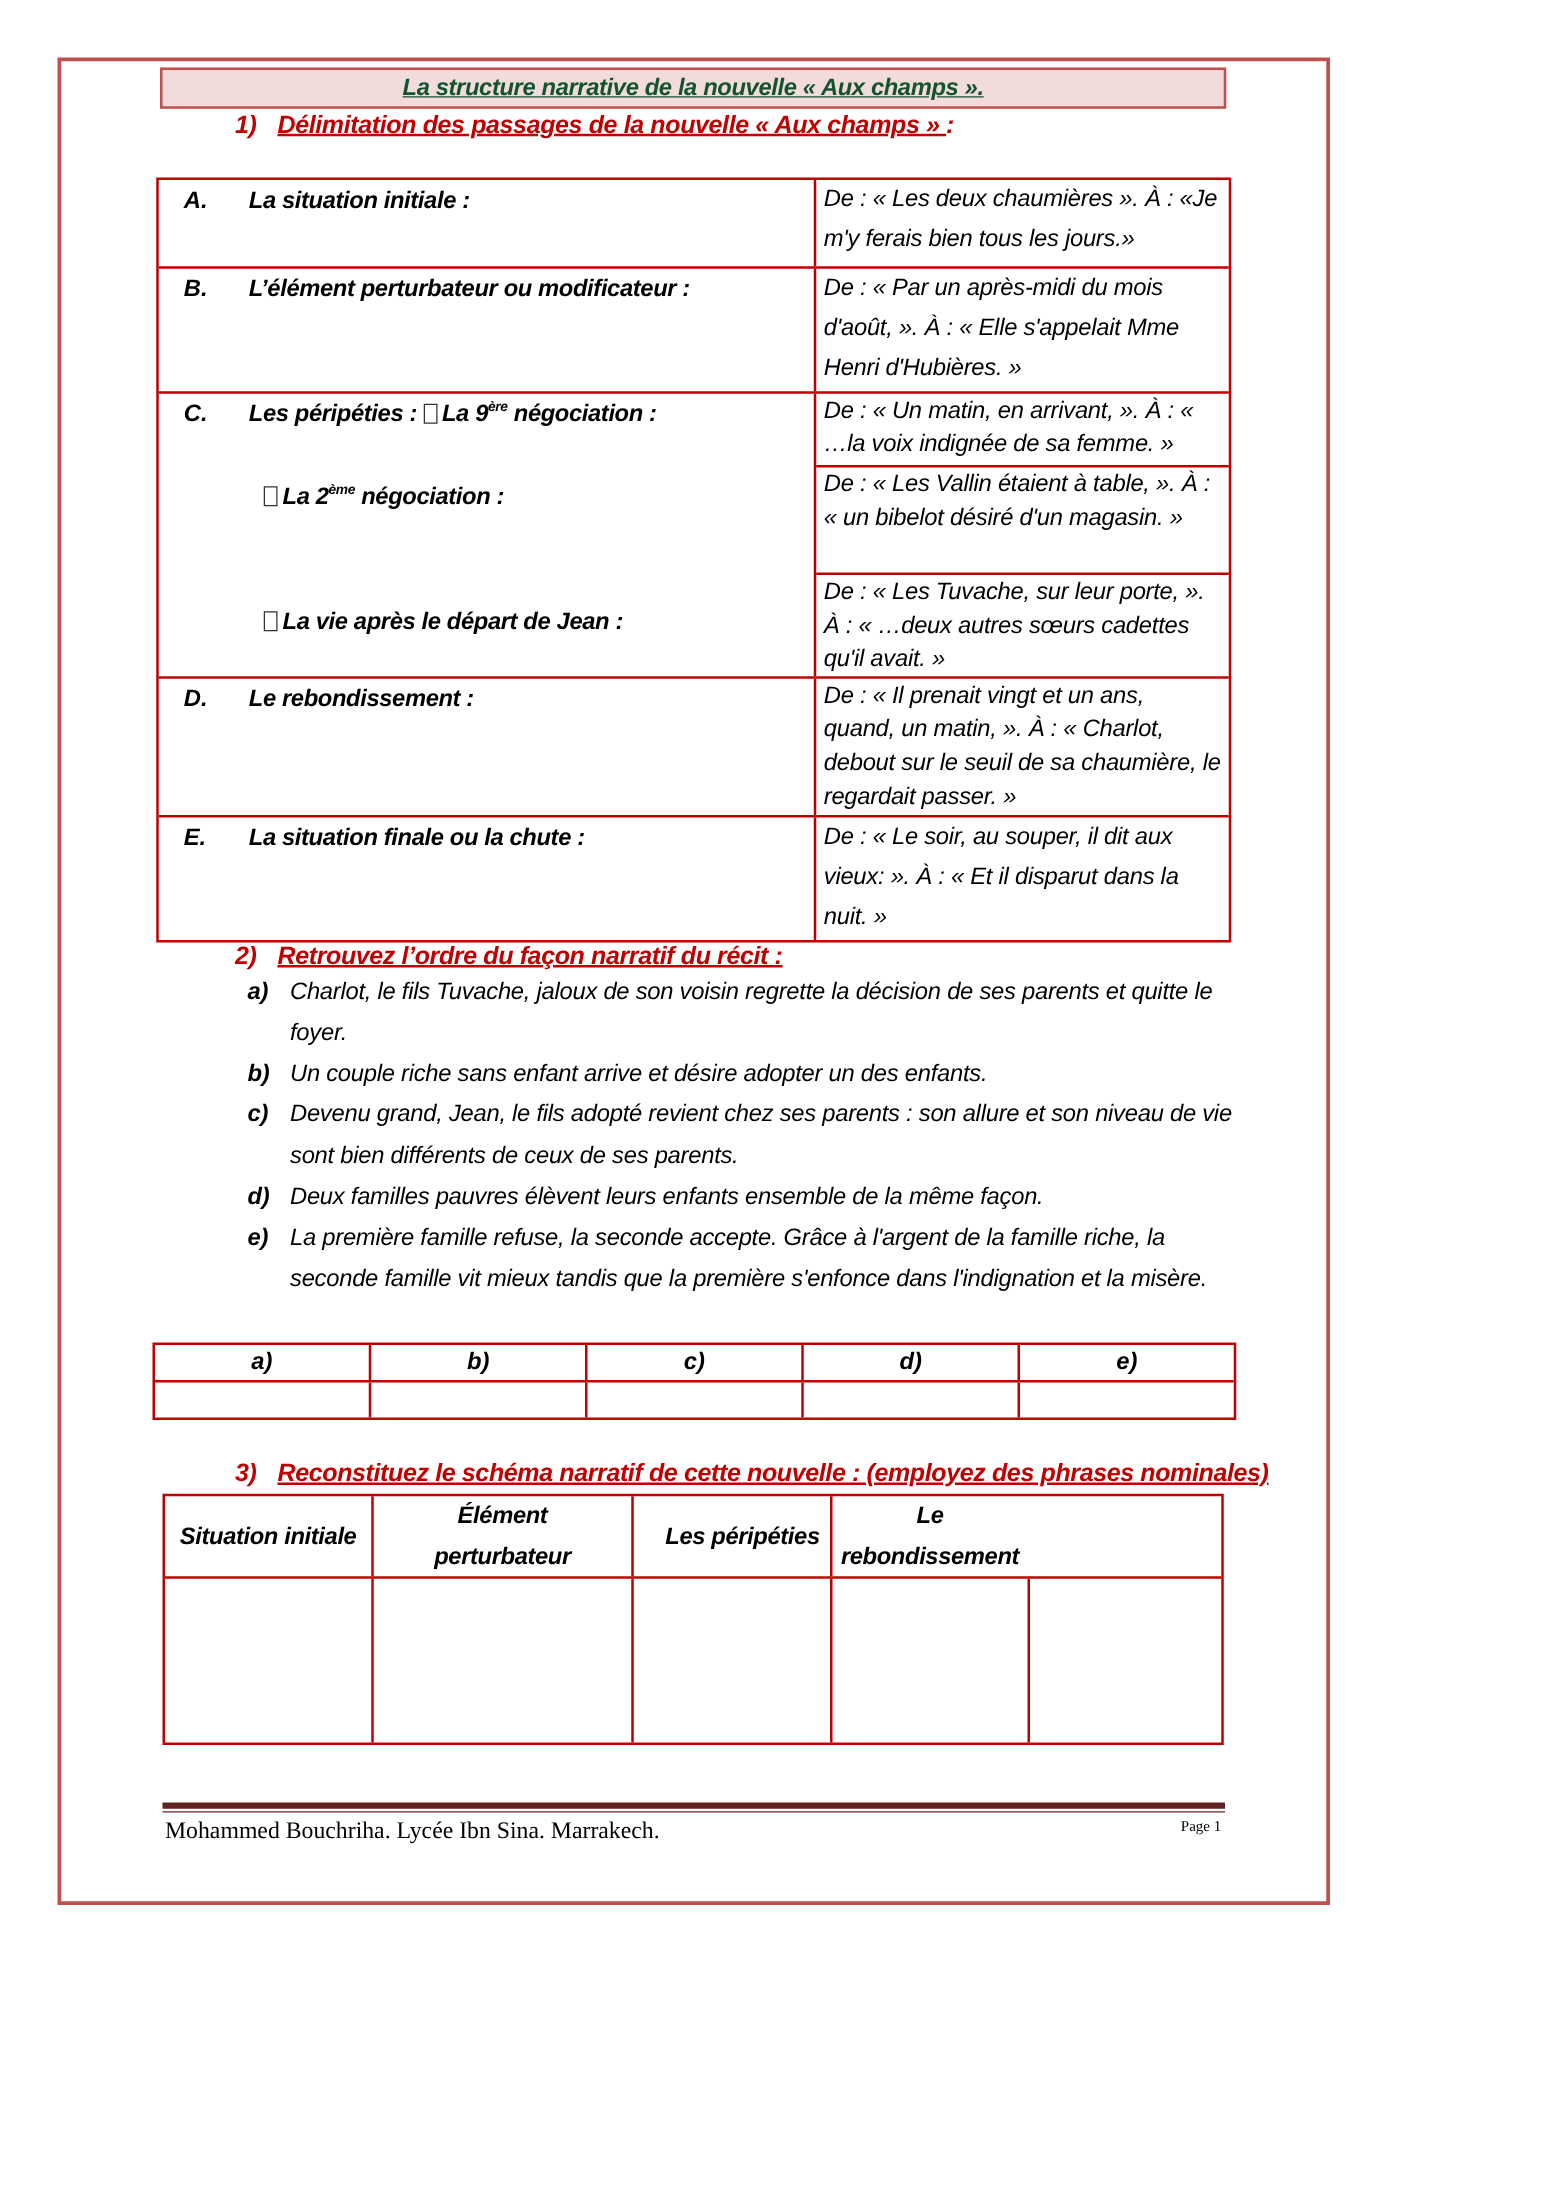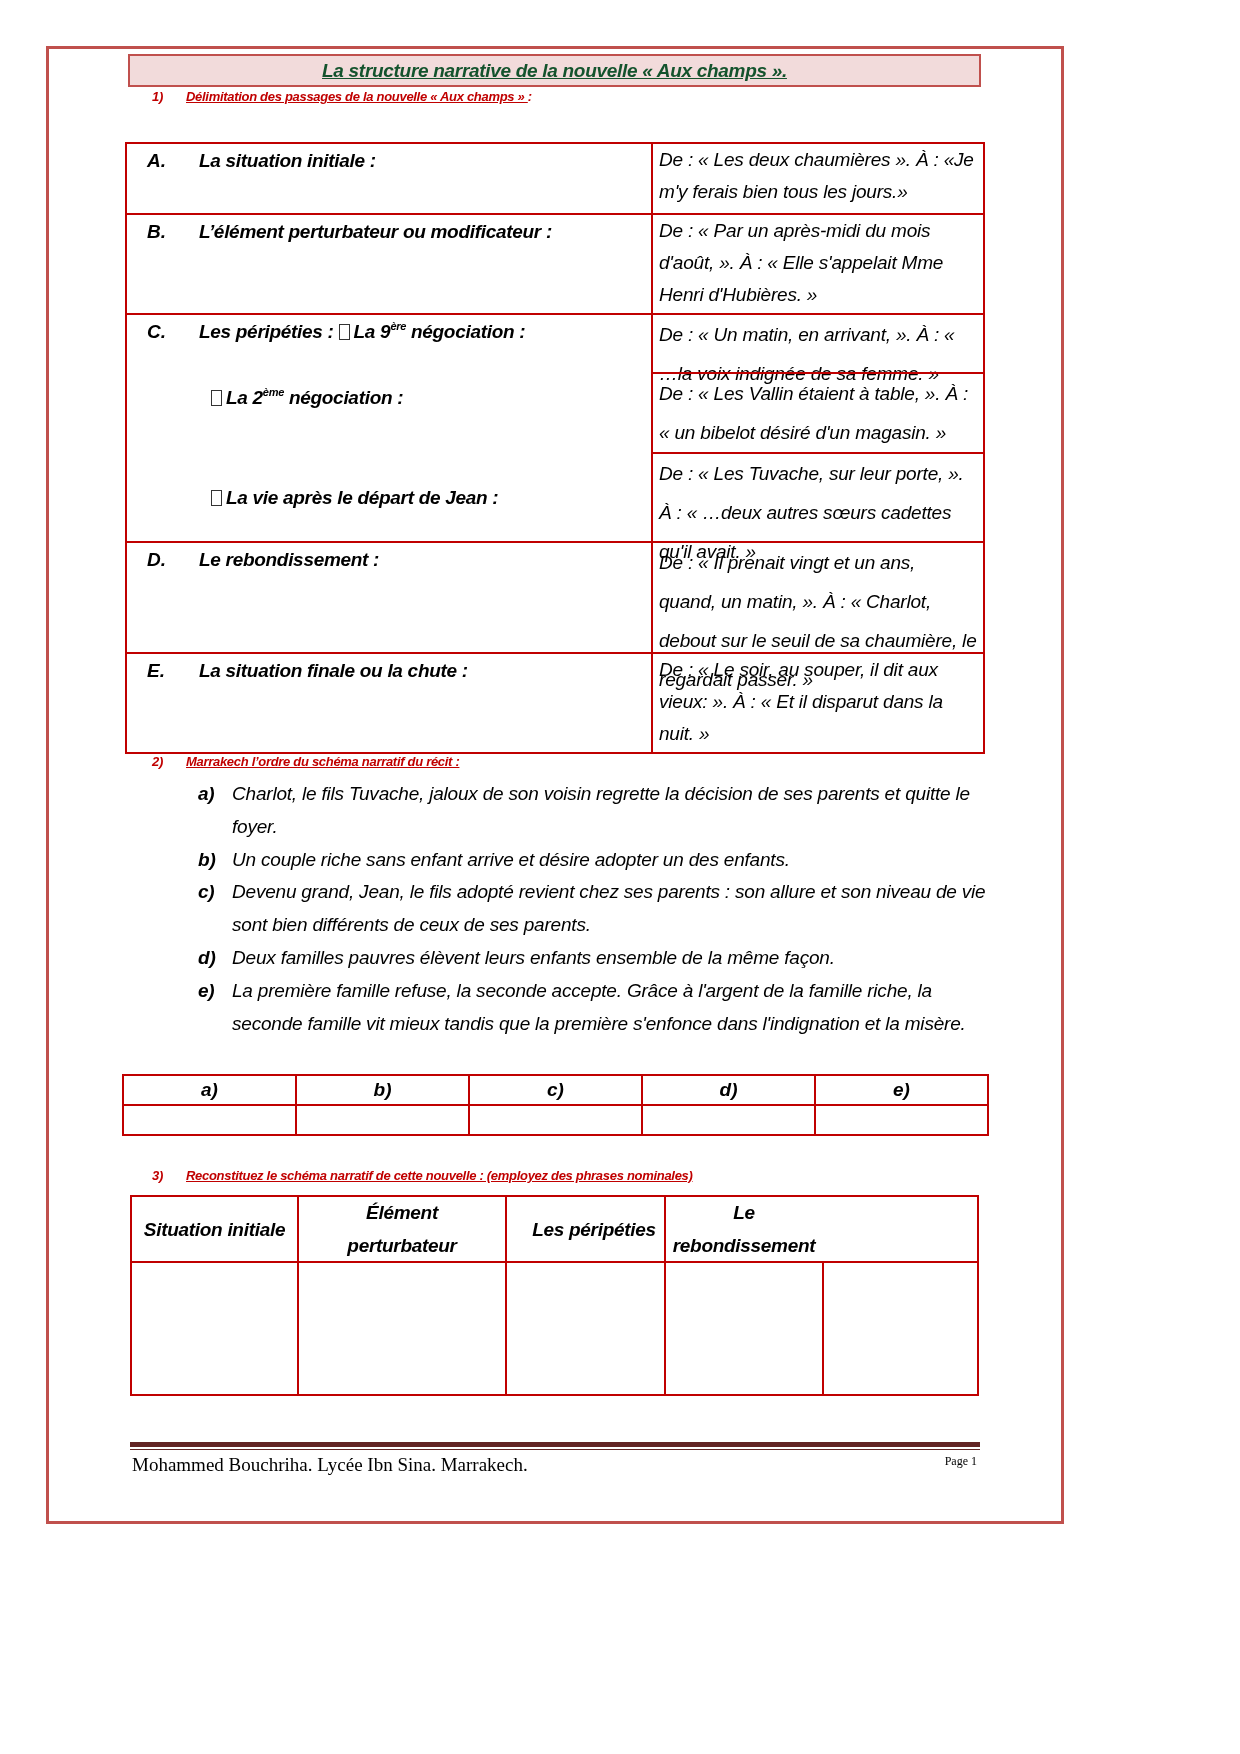--- a/index.html
+++ b/index.html
@@ -5,38 +5,38 @@
   * { box-sizing: border-box; margin: 0; padding: 0; }
   html, body { width: 1240px; height: 1754px; background: #ffffff; overflow: hidden; }
   body { position: relative; font-family: "Liberation Sans", sans-serif; color: #000; }
 
   .page-border { position: absolute; left: 46px; top: 46px; width: 1018px; height: 1478px; border: 3px solid #c0504d; }
 
   .title-box { position: absolute; left: 128px; top: 54px; width: 853px; height: 33px; background: #f2dbdb; border: 2px solid #c0504d;
     display: flex; align-items: center; justify-content: center; }
   .title-box span { color: #14532d; font-style: italic; font-weight: bold; text-decoration: underline; font-size: 19px; letter-spacing: -0.3px; }
 
-  .sec-heading { position: absolute; font-style: italic; font-weight: bold; color: #c00000; font-size: 13px; letter-spacing: -0.3px; white-space: nowrap; }
+  .sec-heading { position: absolute; font-style: italic; font-weight: bold; color: #c00000; font-size: 20px; letter-spacing: -0.3px; white-space: nowrap; margin-left: 36px; }
   .sec-heading .num { display: inline-block; width: 34px; }
   .sec-heading .txt { text-decoration: underline; }
   .sec-heading .tail { color: #c00000; }
 
   
   .t1 { position: absolute; left: 125px; top: 142px; width: 860px; border: 2px solid #c00000; }
   .t1 .row { position: relative; display: flex; border-top: 2px solid #c00000; }
   .t1 .row:first-child { border-top: none; }
   .t1 .lcell { width: 526px; border-right: 2px solid #c00000; position: relative; }
   .t1 .rcell { flex: 1; }
   .t1 .letter { position: absolute; left: 20px; top: 6px; font-weight: bold; font-style: italic; font-size: 19px; }
   .t1 .label { position: absolute; left: 72px; top: 6px; font-weight: bold; font-style: italic; font-size: 19px; letter-spacing: -0.3px; white-space: nowrap; }
   .t1 .sub { position: absolute; font-weight: bold; font-style: italic; font-size: 19px; letter-spacing: -0.3px; white-space: nowrap; }
   .t1 .box-glyph { display: inline-block; width: 11px; height: 16px; border: 1px solid #333; margin-right: 4px; vertical-align: -2px; }
   .t1 sup { font-size: 11px; vertical-align: 8px; line-height: 0; }
   .quote { font-style: italic; font-size: 19px; line-height: 32px; padding: 0 6px; letter-spacing: -0.2px; }
-  .quote.tight { line-height: 39px; }
+  .quote.tight { line-height: 27px; }
   .subcell { border-top: 2px solid #c00000; }
   .subcell:first-child { border-top: none; }
 
   
   .list { position: absolute; left: 198px; top: 778px; width: 800px; }
   .list .item { display: flex; font-style: italic; font-size: 19px; line-height: 32.8px; letter-spacing: -0.2px; }
   .list .item .lt { width: 34px; font-weight: bold; flex-shrink: 0; }
 
   
   .t2 { position: absolute; left: 122px; top: 1074px; width: 867px; border: 2px solid #c00000; }
@@ -130,21 +130,21 @@
       <span class="letter">E.</span>
       <span class="label">La situation finale ou la chute :</span>
     </div>
     <div class="rcell">
       <div class="quote">De : « Le soir, au souper, il dit aux vieux: ». À : « Et il disparut dans la nuit. »</div>
     </div>
   </div>
 </div>
 
 <div class="sec-heading" style="left:152px; top:754px;">
-  <span class="num">2)</span><span class="txt">Marrakech l’ordre du schéma narratif du récit :</span>
+  <span class="num">2)</span><span class="txt">Retrouvez l’ordre du façon narratif du récit :</span>
 </div>
 
 <div class="list">
   <div class="item">
     <span class="lt">a)</span>
     <span>Charlot, le fils Tuvache, jaloux de son voisin regrette la décision de ses parents et quitte le foyer.</span>
   </div>
   <div class="item">
     <span class="lt">b)</span>
     <span>Un couple riche sans enfant arrive et désire adopter un des enfants.</span>

